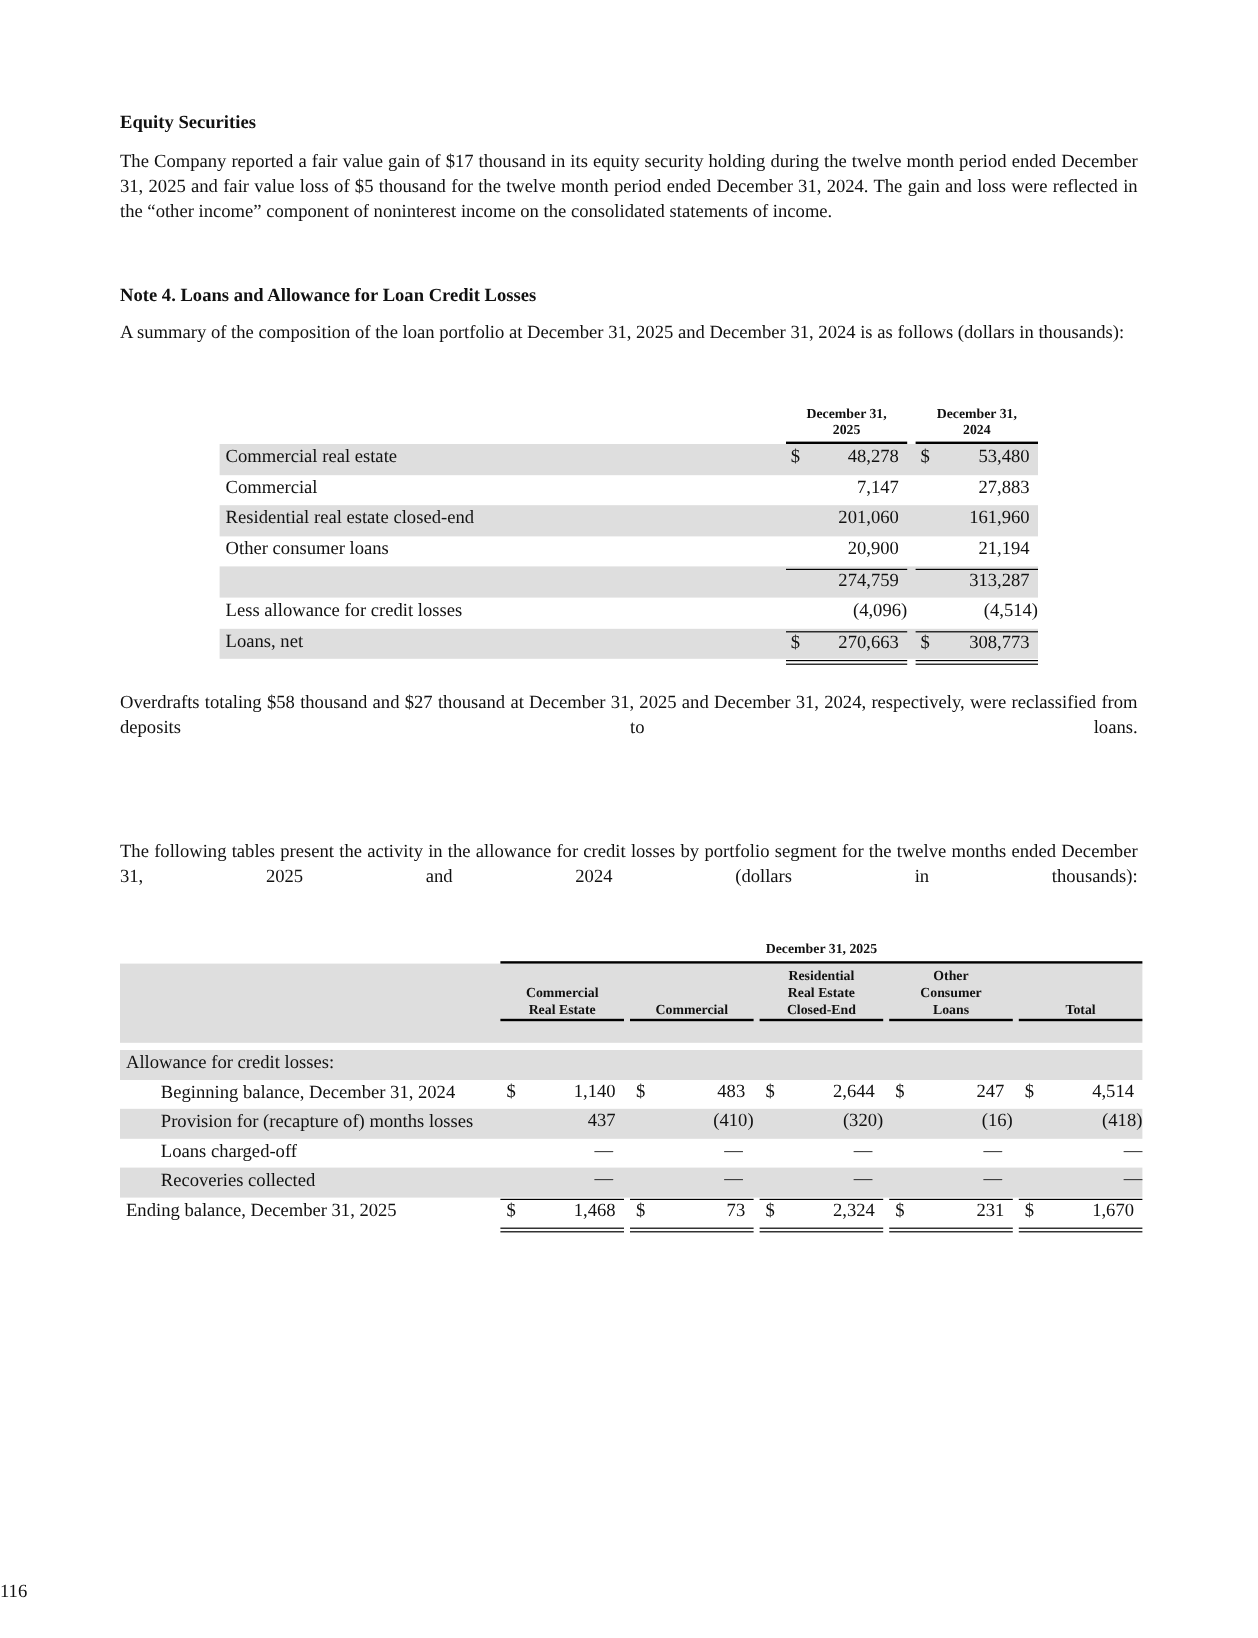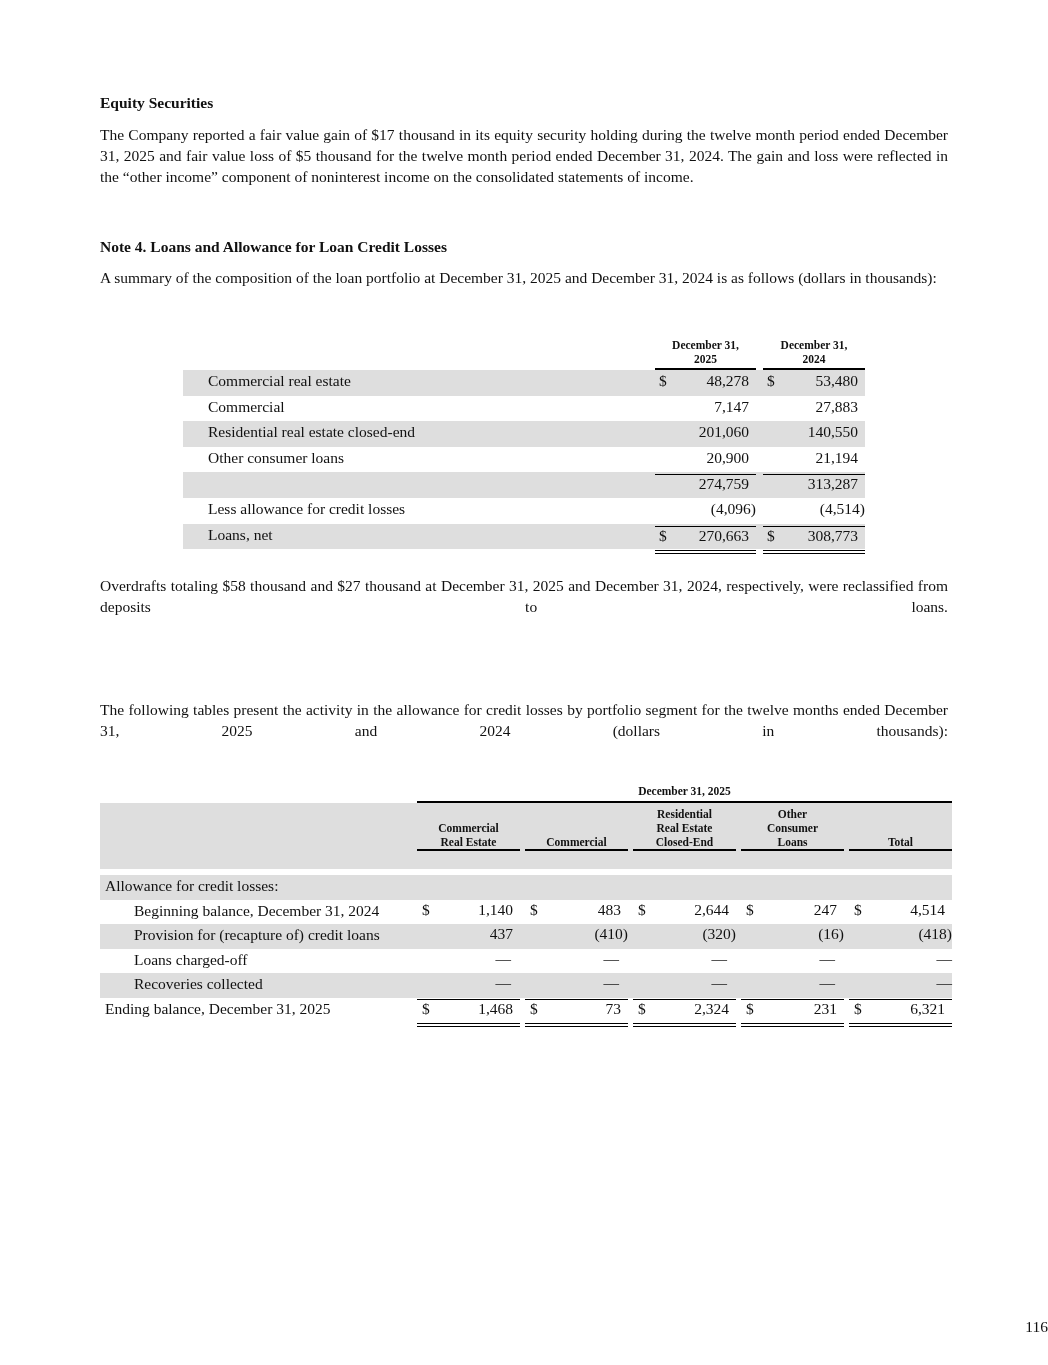--- a/index.html
+++ b/index.html
@@ -9,21 +9,21 @@
   .h { position: absolute; left: 100px; font-weight: bold; font-size: 15.5px; }
   .para { position: absolute; left: 100px; width: 848px; font-size: 15.5px; line-height: 20.8px; text-align: justify; text-align-last: left; }
   .para.full { text-align-last: justify; }
 
   
   .t1 { position: absolute; left: 183px; top: 338px; width: 682px; }
   .t1 .hdr { position: relative; height: 32px; }
   .t1 .hdr .col { position: absolute; top: 0; font-weight: bold; font-size: 11.5px; line-height: 14px; text-align: center; border-bottom: 2px solid #000; padding-bottom: 0px; height: 30px; }
   .t1 .row { position: relative; height: 25.6px; font-size: 15.5px; }
   .t1 .row.shade { background: #dedede; }
-  .t1 .row .lbl { position: absolute; left: 5px; top: 2px; margin-left: 20px; }
+  .t1 .row .lbl { position: absolute; left: 5px; top: 2px; }
   .t1 .row .cell { position: absolute; top: 2px; height: 23px; }
   .t1 .row .cell .d { position: absolute; left: 4px; }
   .t1 .row .cell .v { position: absolute; right: 7px; }
   .t1 .row .cell.neg .v { right: 0px; }
   .ul1 { border-top: 1.5px solid #000; }
   .dbl { border-bottom: 4px double #000; }
 
   
   .t2 { position: absolute; left: 100px; top: 785px; width: 852px; }
   .t2 .period { position: absolute; left: 317px; width: 535px; top: 0; text-align: center; font-weight: bold; font-size: 11.5px; }
@@ -33,21 +33,21 @@
   .t2 .row { position: absolute; left: 0; width: 852px; height: 24.5px; font-size: 15.5px; }
   .t2 .row.shade { background: #dedede; }
   .t2 .row .lbl { position: absolute; top: 2px; }
   .t2 .row .cell { position: absolute; top: 1px; height: 23px; }
   .t2 .row .cell .d { position: absolute; left: 5px; }
   .t2 .row .cell .v { position: absolute; right: 7px; }
   .t2 .row .cell.neg .v { right: 0px; }
   .t2 .row .cell.dash .v { right: 9px; }
   .ul2 { border-top: 1.5px solid #000; }
 
-  .pageno { position: absolute; top: 1318px; left: 0; width: 1048px; text-align: right; font-size: 15.5px; }
+  .pageno { position: absolute; top: 1318px; left: 0; width: 1048px; text-align: left; font-size: 15.5px; }
 </style>
 </head>
 <body>
 
 <div class="page">
 
 
   <div class="h" style="top:94px;">Equity Securities</div>
   <div class="para" style="top:125px;">The Company reported a fair value gain of $17 thousand in its equity security holding during the twelve month period ended December 31, 2025 and fair value loss of $5 thousand for the twelve month period ended December 31, 2024. The gain and loss were reflected in the “other income” component of noninterest income on the consolidated statements of income.</div>
 
@@ -85,21 +85,21 @@
       <div class="cell" style="left:580px; width:102px;">
           <span class="v">27,883</span>
         </div>
     </div>
     <div class="row shade">
       <span class="lbl">Residential real estate closed-end</span>
       <div class="cell" style="left:472px; width:101px;">
           <span class="v">201,060</span>
         </div>
       <div class="cell" style="left:580px; width:102px;">
-          <span class="v">140,550</span>
+          <span class="v">161,960</span>
         </div>
     </div>
     <div class="row">
       <span class="lbl">Other consumer loans</span>
       <div class="cell" style="left:472px; width:101px;">
           <span class="v">20,900</span>
         </div>
       <div class="cell" style="left:580px; width:102px;">
           <span class="v">21,194</span>
         </div>
@@ -196,21 +196,21 @@
           <span class="d">$</span>
           <span class="v">247</span>
         </div>
       <div class="cell" style="left:749px; width:103px;">
           <span class="d">$</span>
           <span class="v">4,514</span>
         </div>
     </div>
 
     <div class="row shade" style="top:139px;">
-      <span class="lbl" style="left:34px;">Provision for (recapture of) credit loans</span>
+      <span class="lbl" style="left:34px;">Provision for (recapture of) months losses</span>
       <div class="cell" style="left:317px; width:103px;">
           <span class="v">437</span>
         </div>
       <div class="cell neg" style="left:425px; width:103px;">
           <span class="v">(410)</span>
         </div>
       <div class="cell neg" style="left:533px; width:103px;">
           <span class="v">(320)</span>
         </div>
       <div class="cell neg" style="left:641px; width:103px;">
@@ -272,19 +272,19 @@
       <div class="cell ul2 dbl" style="left:533px; width:103px;">
           <span class="d">$</span>
           <span class="v">2,324</span>
         </div>
       <div class="cell ul2 dbl" style="left:641px; width:103px;">
           <span class="d">$</span>
           <span class="v">231</span>
         </div>
       <div class="cell ul2 dbl" style="left:749px; width:103px;">
           <span class="d">$</span>
-          <span class="v">6,321</span>
+          <span class="v">1,670</span>
         </div>
     </div>
   </div>
 
   <div class="pageno">116</div>
 </div>
 
 </body></html>

